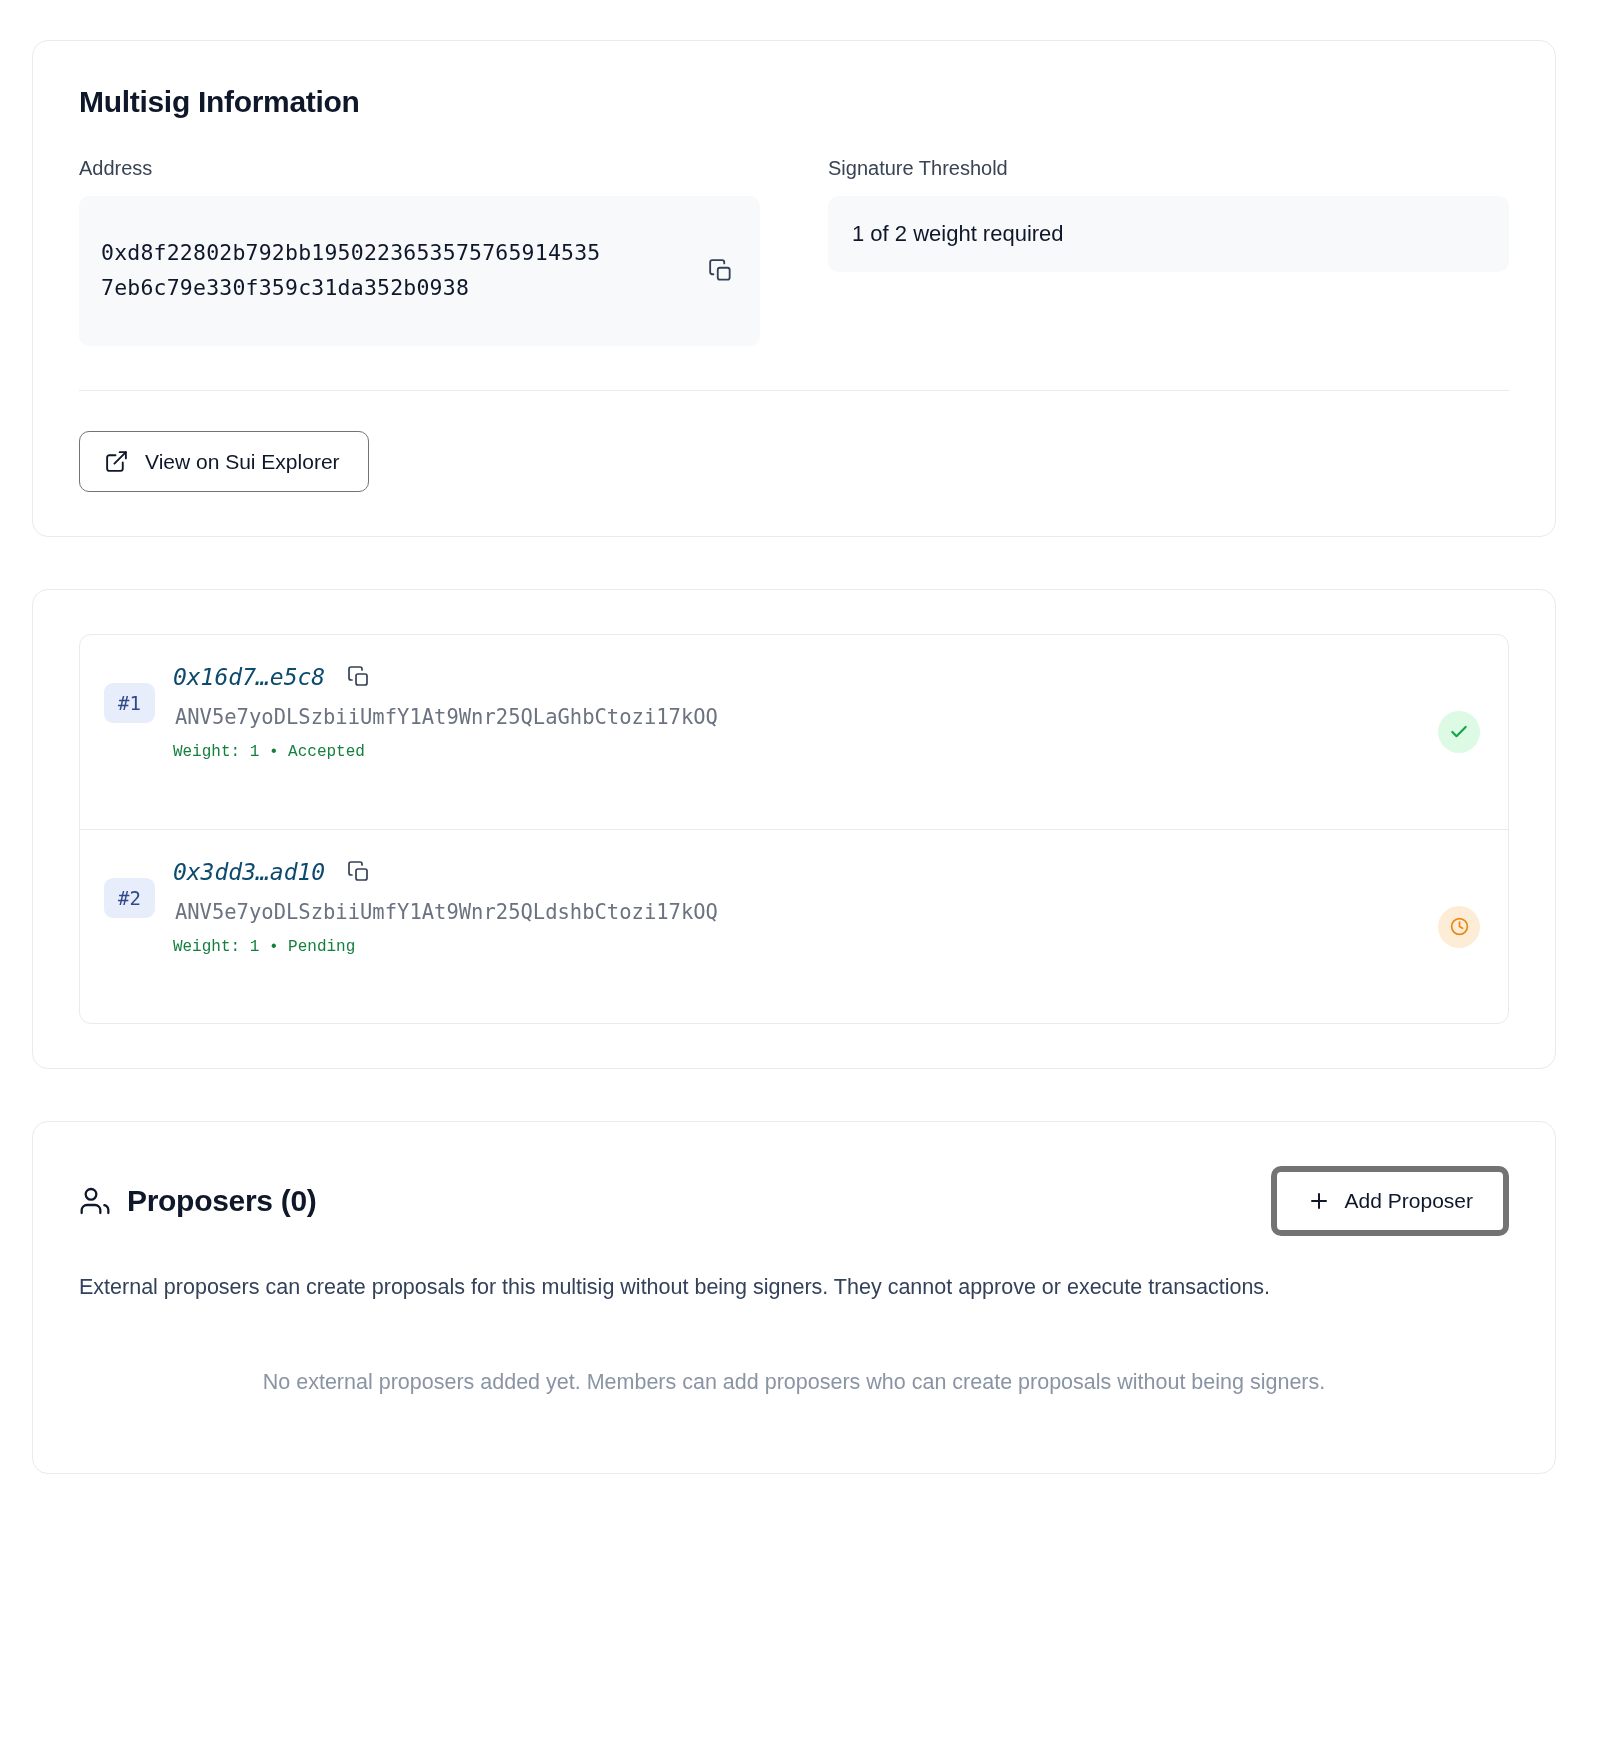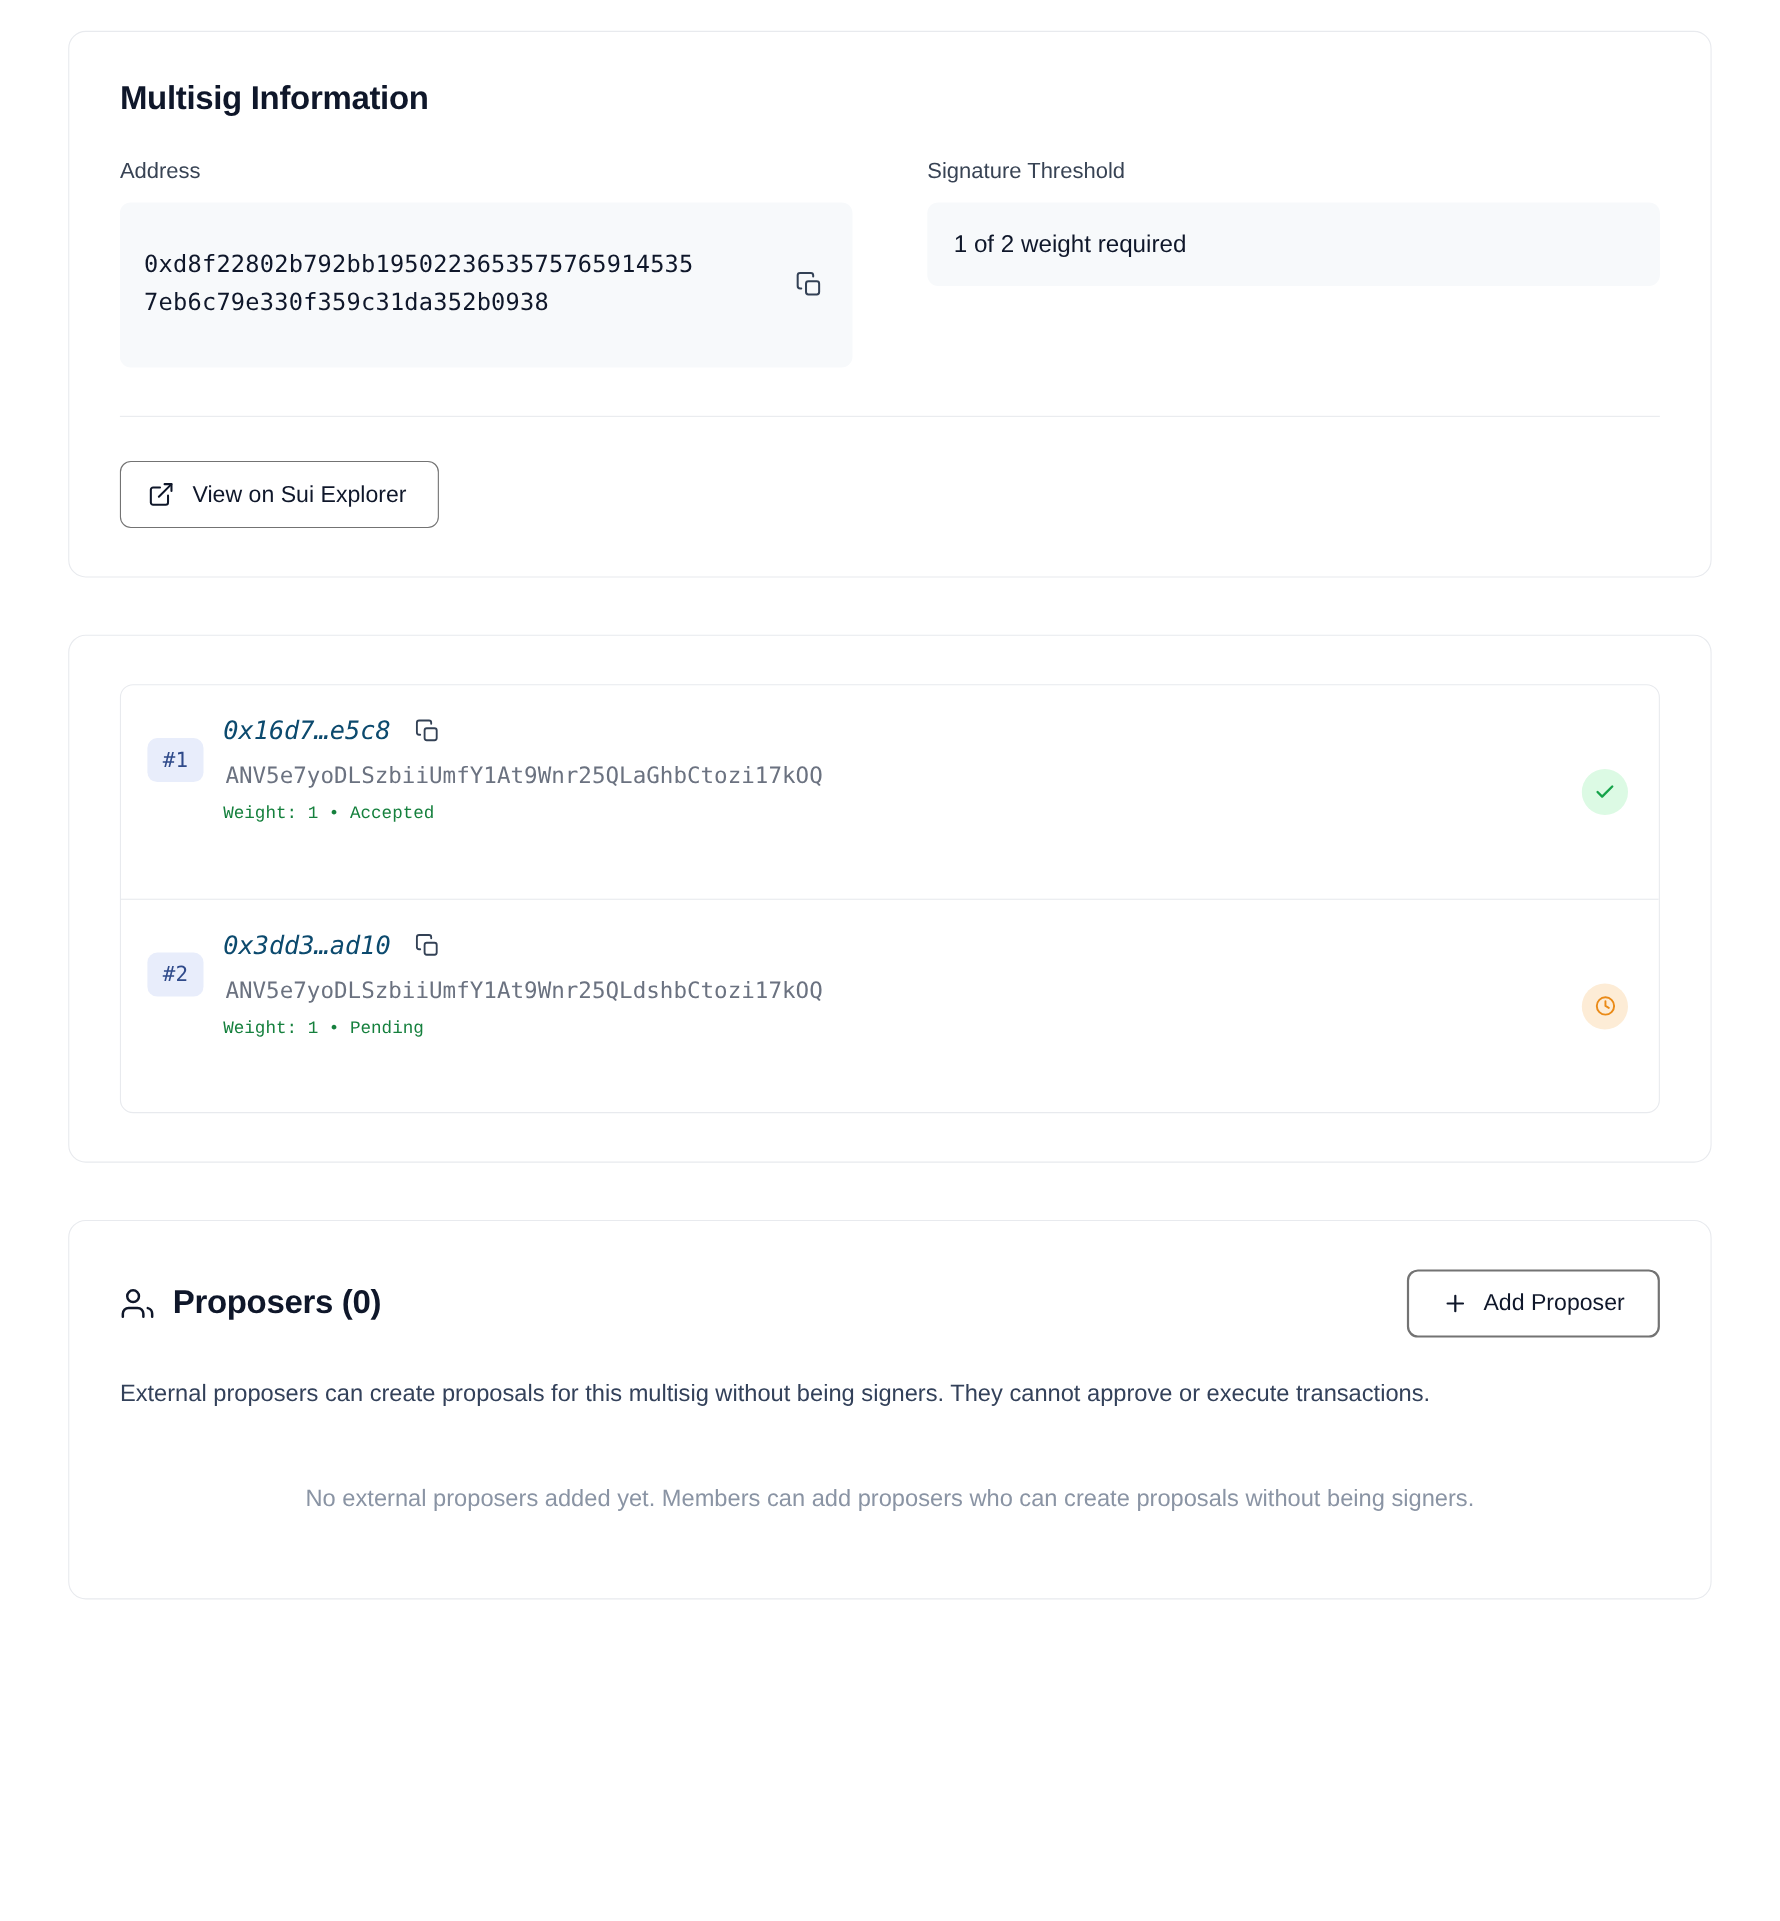--- a/index.html
+++ b/index.html
@@ -9,21 +9,22 @@
     background: #ffffff;
     font-family: "Liberation Sans", sans-serif;
     color: #0f172a;
   }
   body {
     width: 1618px;
     min-height: 1746px;
     position: relative;
   }
   .page {
-    padding: 28px 62px 0 62px;
+    padding: 28px 62px 0 32px;
+    margin-top: 12px;
   }
   .card {
     border: 1px solid #e8eaee;
     border-radius: 16px;
     background: #ffffff;
     margin-bottom: 52px;
     padding: 0;
   }
   .card-inner {
     padding: 44px 46px 44px 46px;
@@ -169,21 +170,21 @@
     justify-content: center;
     align-self: center;
     flex: 0 0 auto;
   }
   .status-accepted { background: #dcfae4; color: #16a34a; }
   .status-pending { background: #fdecd6; color: #ea8a17; }
   .btn-primary-outline {
     display: inline-flex;
     align-items: center;
     gap: 14px;
-    border: 2px solid #737373;
+    border: 6px solid #737373;
     border-radius: 10px;
     background: #ffffff;
     padding: 17px 30px;
     font-size: 21px;
     color: #0f172a;
     cursor: pointer;
     font-family: "Liberation Sans", sans-serif;
   }
   .desc {
     font-size: 21.5px;

